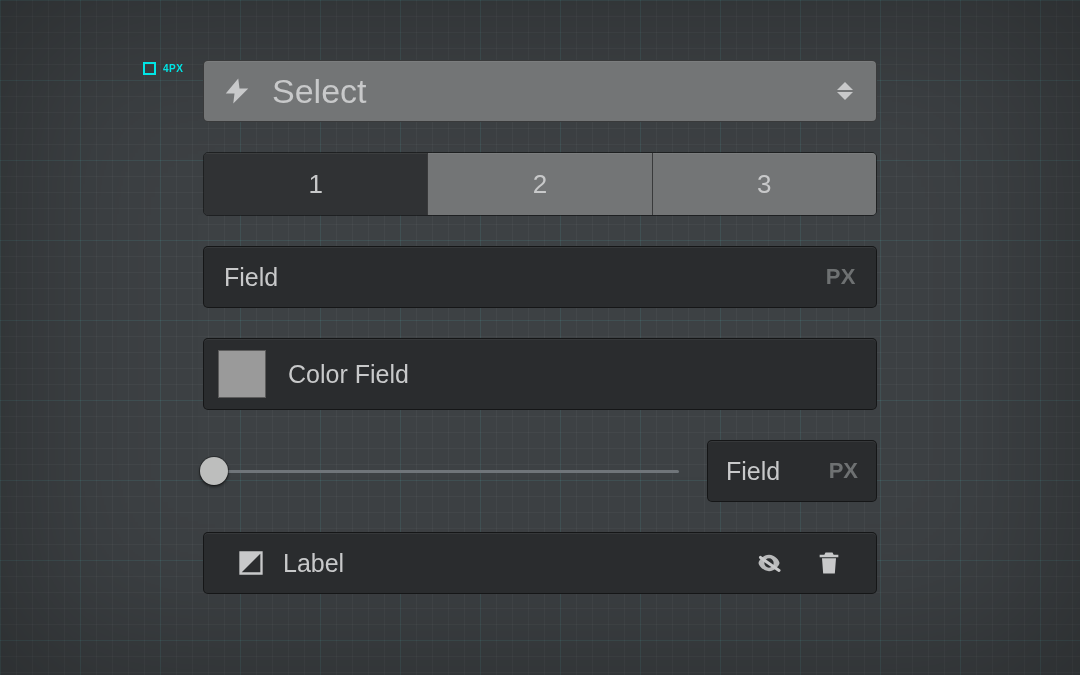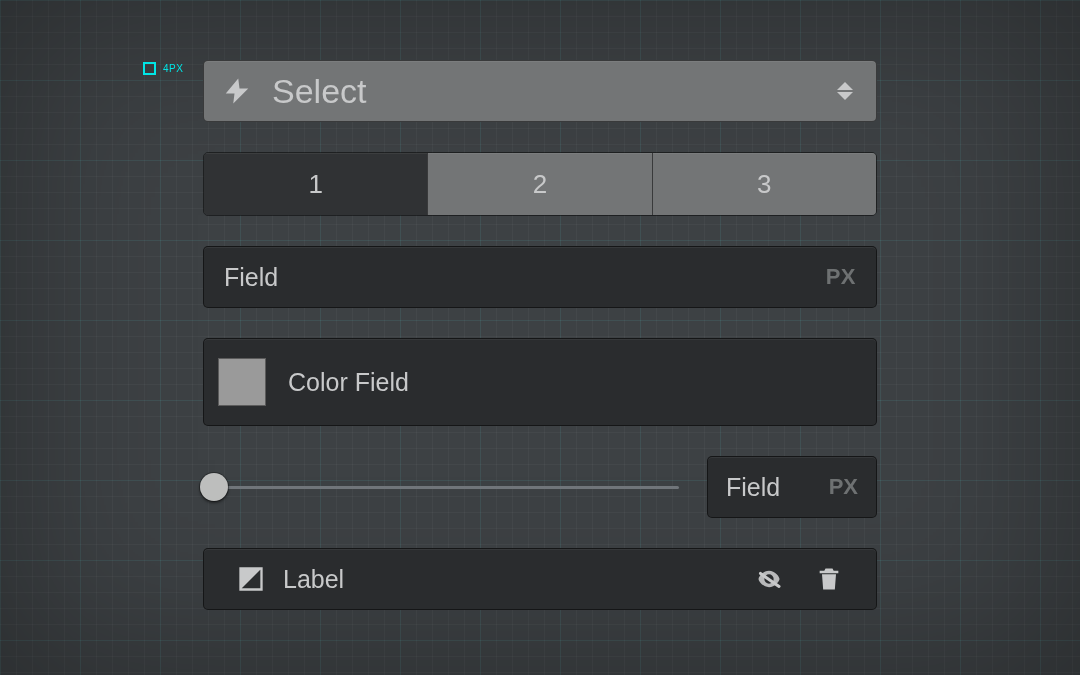--- a/index.html
+++ b/index.html
@@ -31,21 +31,21 @@
     background-size:80px 80px,80px 80px,16px 16px,16px 16px;
     background-position:0 0,0 0,0 0,0 0;
     box-shadow:inset 0 0 180px rgba(0,0,0,.35);
   }
 
   .scale-badge{
     position:absolute;
     left:143px;top:62px;
     display:flex;align-items:center;gap:7px;
     color:var(--accent);
-    font-size:10px;font-weight:400;letter-spacing:.5px;
+    font-size:10px;font-weight:700;letter-spacing:.5px;
     user-select:none;
   }
   .scale-swatch{
     width:9px;height:9px;
     border:2px solid var(--accent);
     background:transparent;
   }
 
   .stack{
     position:absolute;
@@ -105,21 +105,21 @@
     background:var(--panel-dark);
     display:flex;align-items:center;
     padding:0 20px;
     font-size:25px;
   }
   .field .value{flex:1;}
   .field .unit{color:var(--text-dim);font-size:22px;font-weight:700;letter-spacing:.5px;}
 
   
   .color-field{
-    height:88px;
+    height:72px;
     background:var(--panel-dark);
     display:flex;align-items:center;
     padding:0 20px 0 14px;
     gap:22px;
     font-size:25px;
   }
   .color-swatch{
     width:48px;height:48px;background:var(--swatch);
     border:1px solid rgba(0,0,0,.4);
     box-sizing:border-box;

